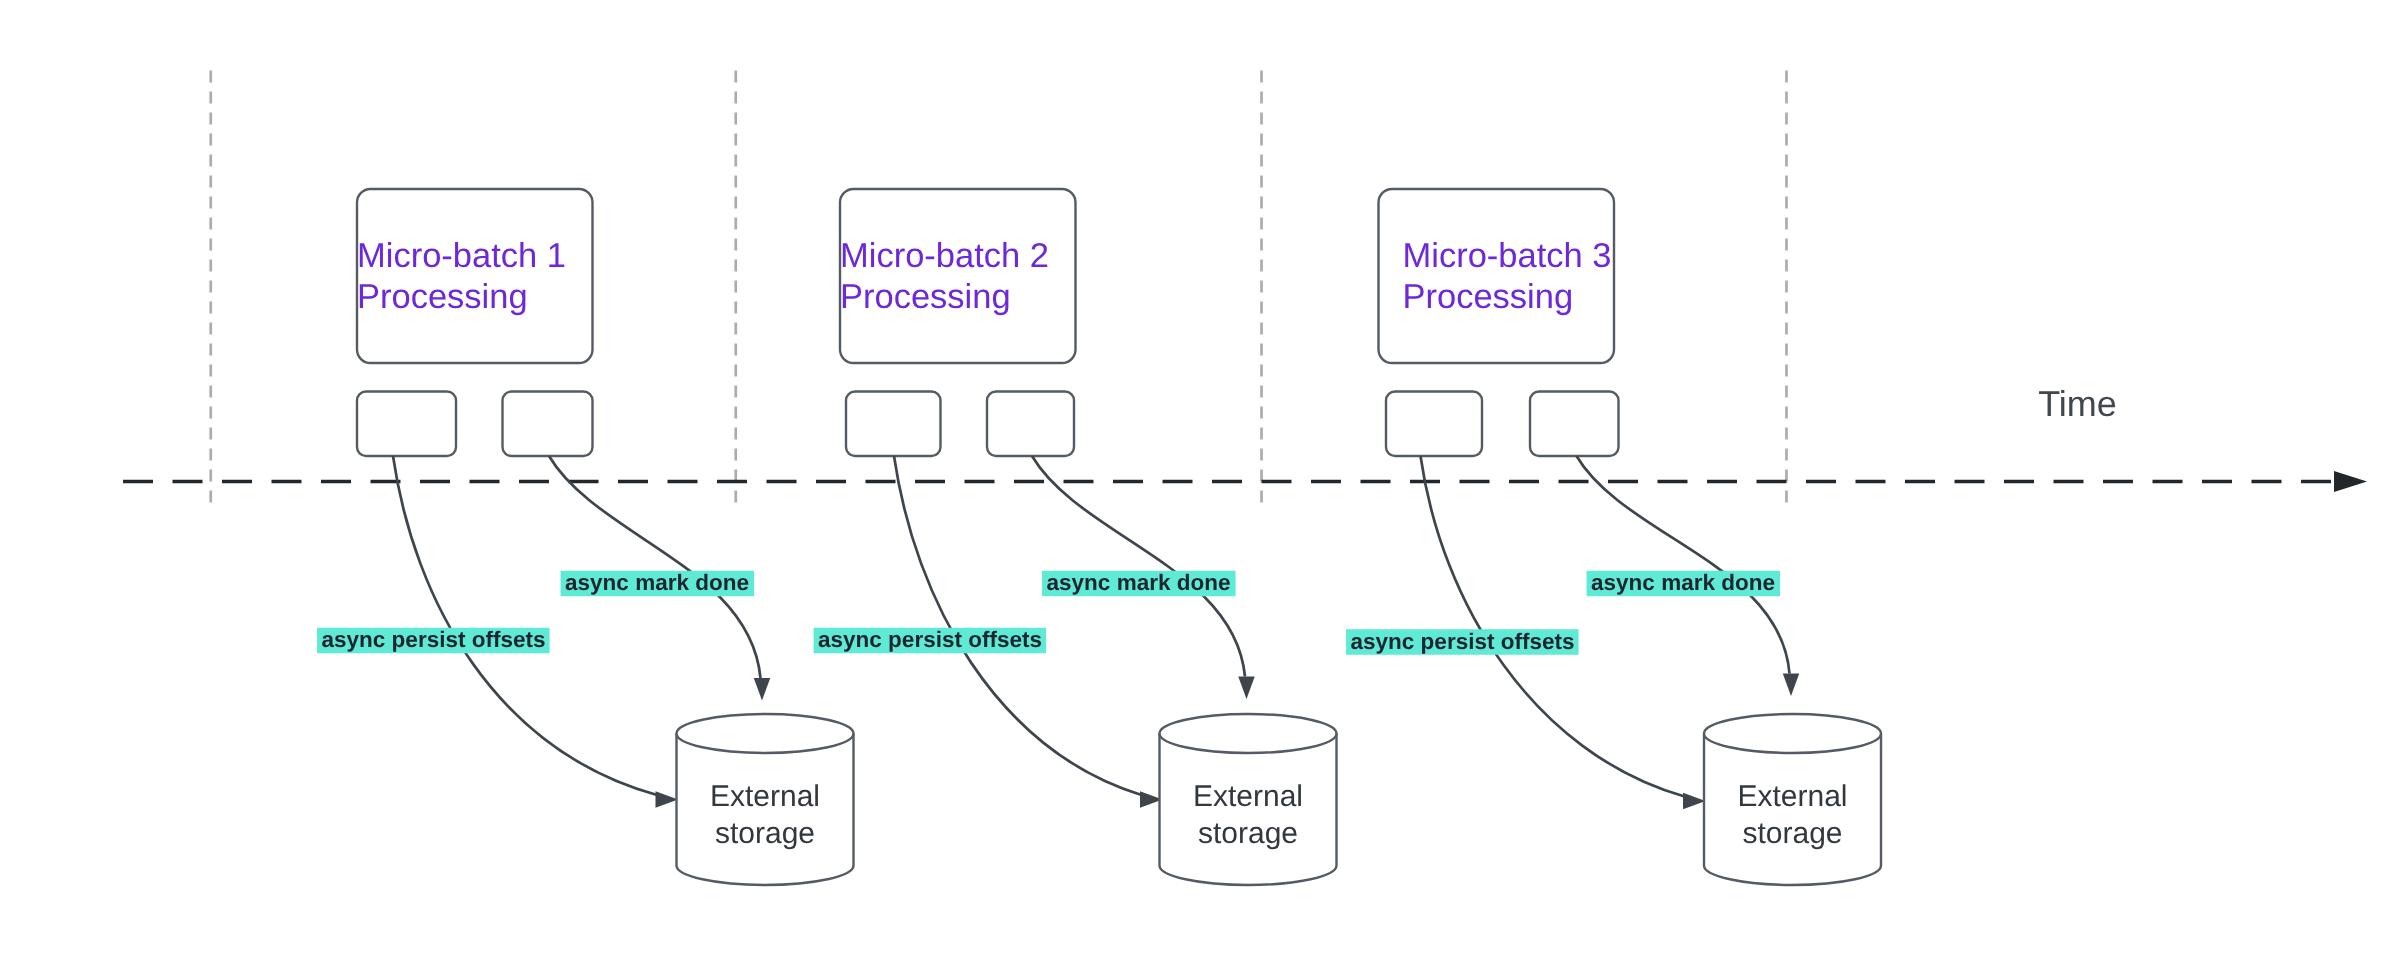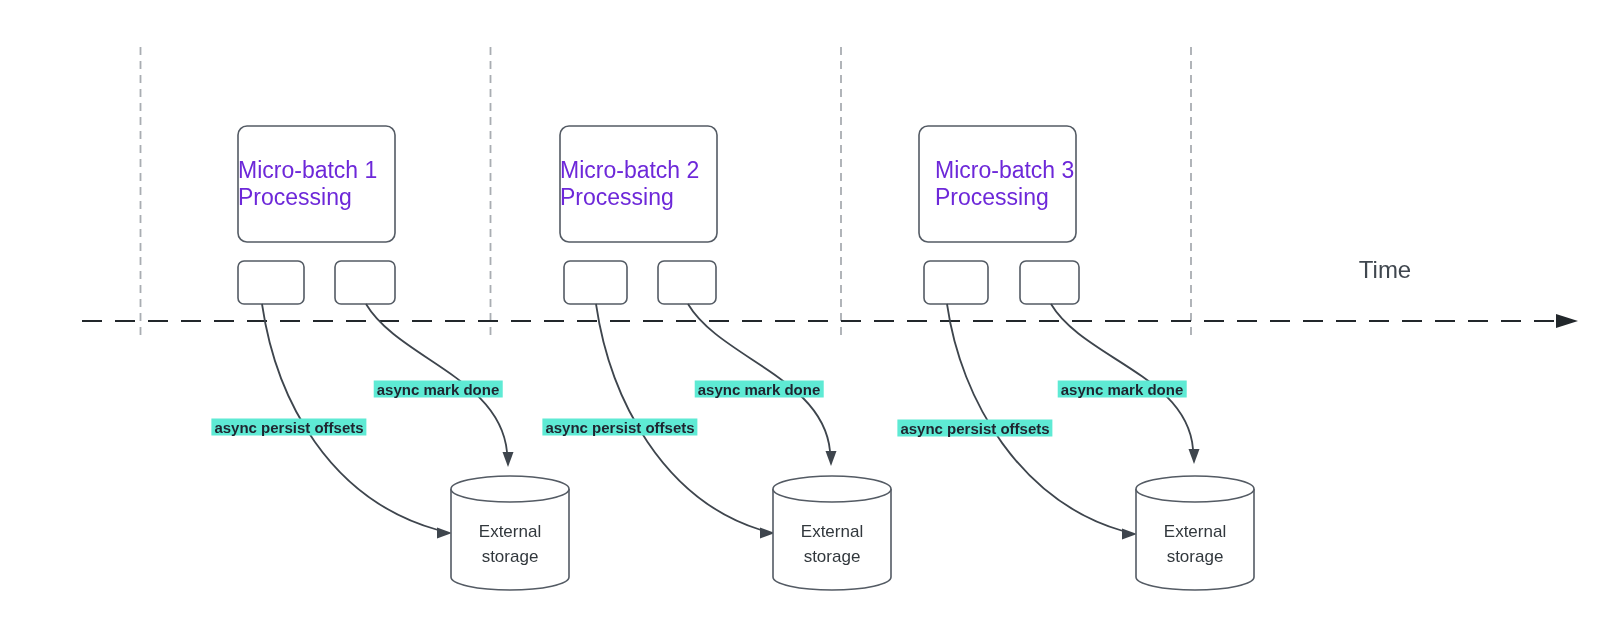--- a/index.html
+++ b/index.html
@@ -20,21 +20,21 @@
     justify-content: center;
     text-align: center;
     font-size: 23px;
     line-height: 27px;
     color: #6d28d9;
   }
   .storage-label {
     position: absolute;
     transform: translate(-50%, -50%);
     text-align: center;
-    font-size: 17px;
+    font-size: 20px;
     line-height: 25px;
     color: #32383d;
   }
   .edge-label {
     position: absolute;
     transform: translate(-50%, -50%);
     font-size: 15px;
     font-weight: bold;
     color: #1f2530;
     background: #5eead4;

